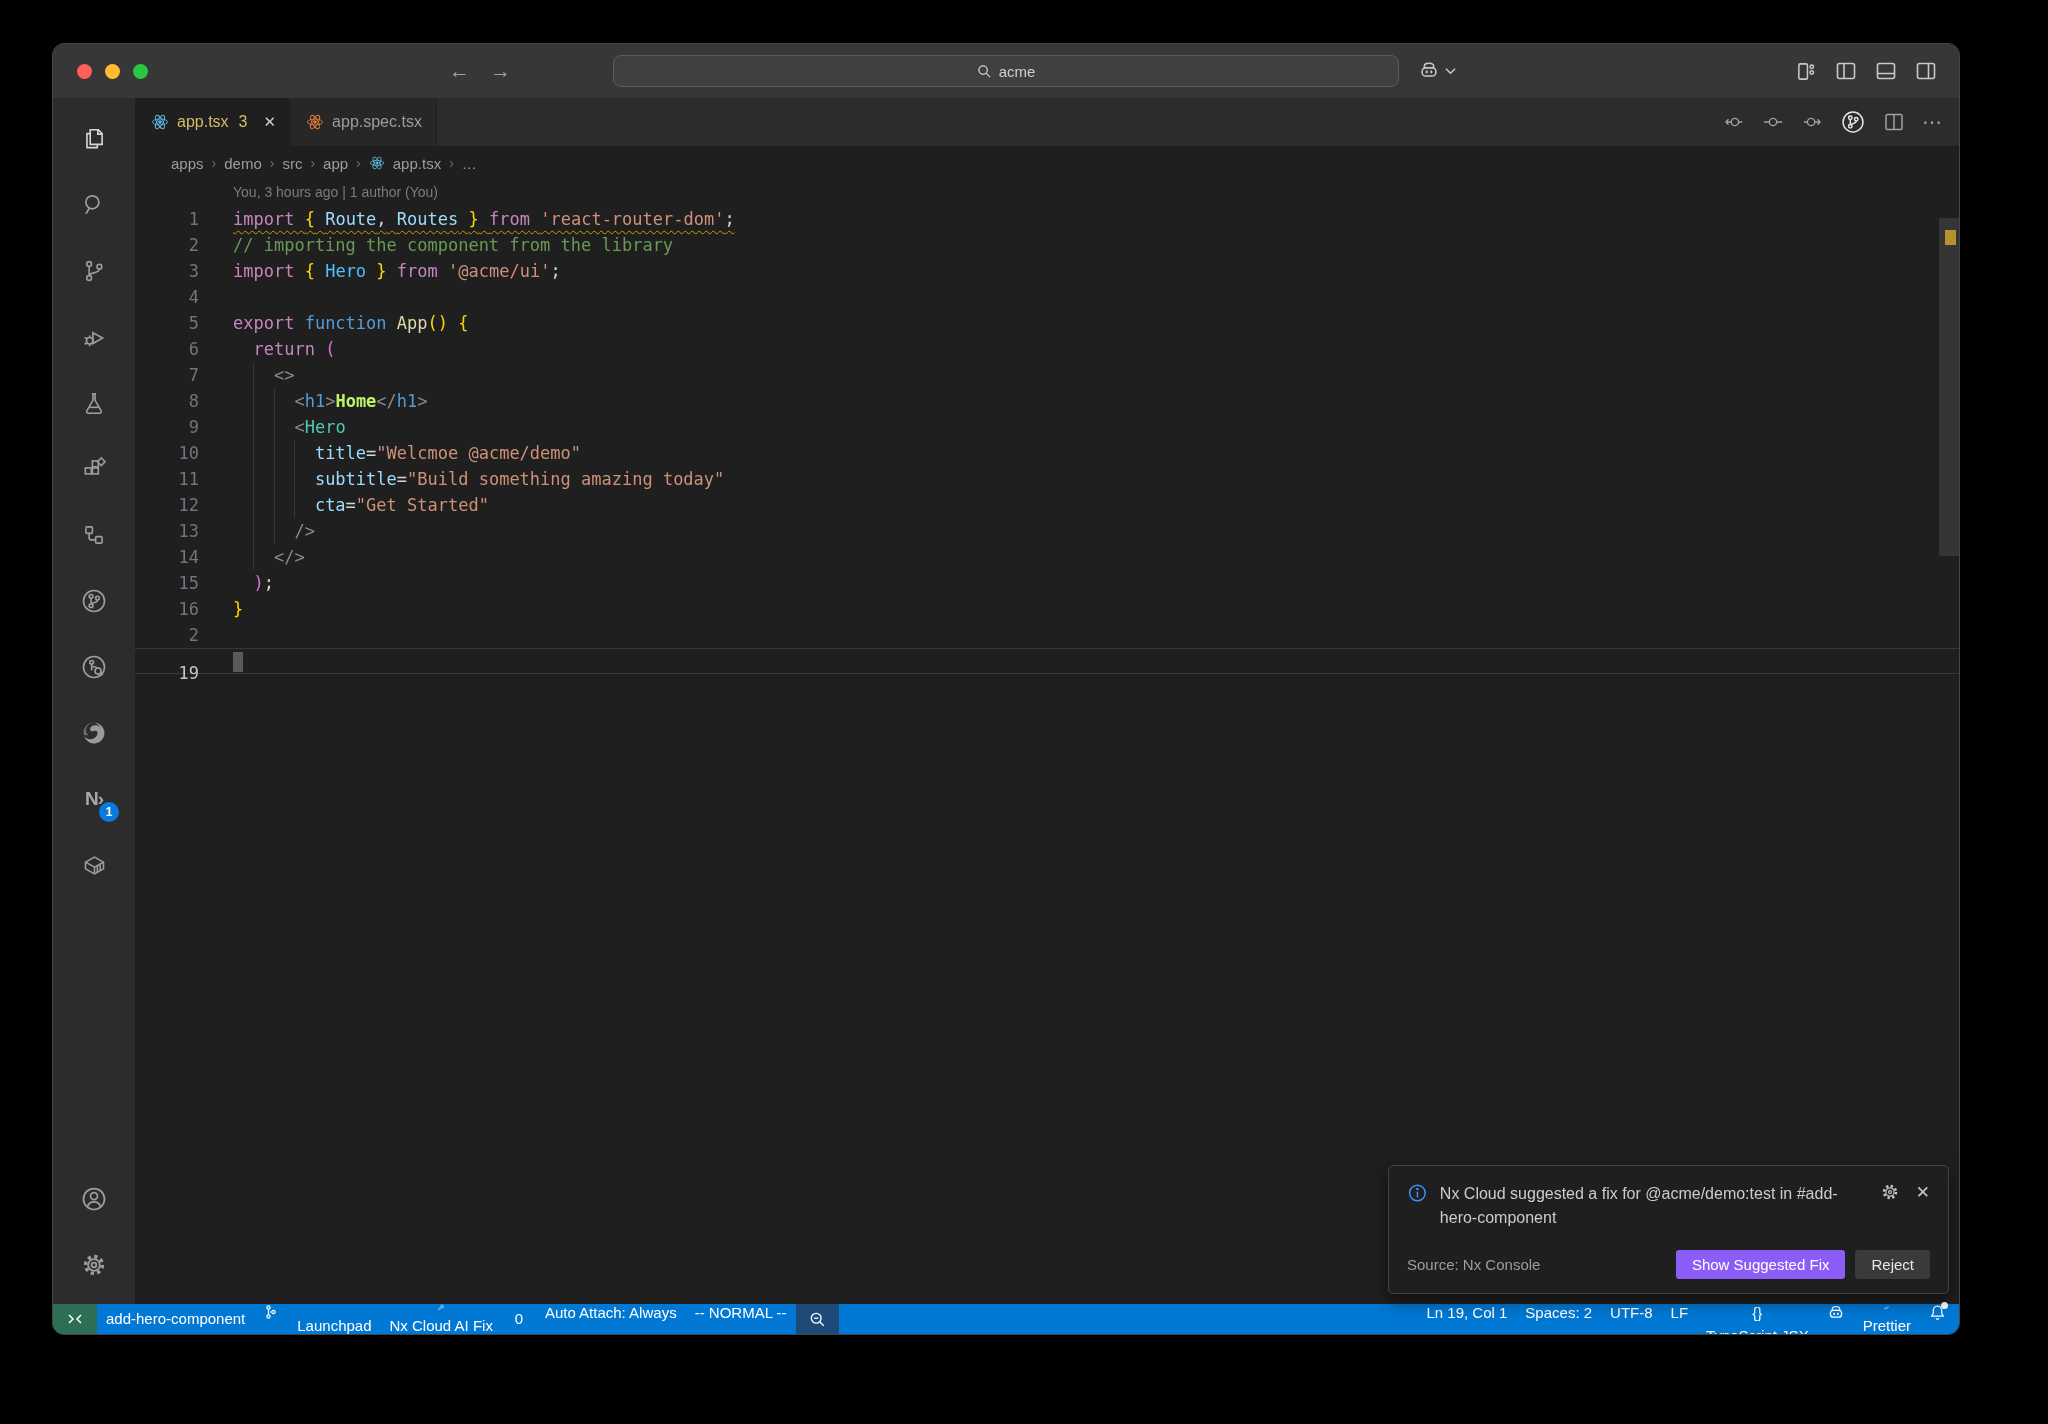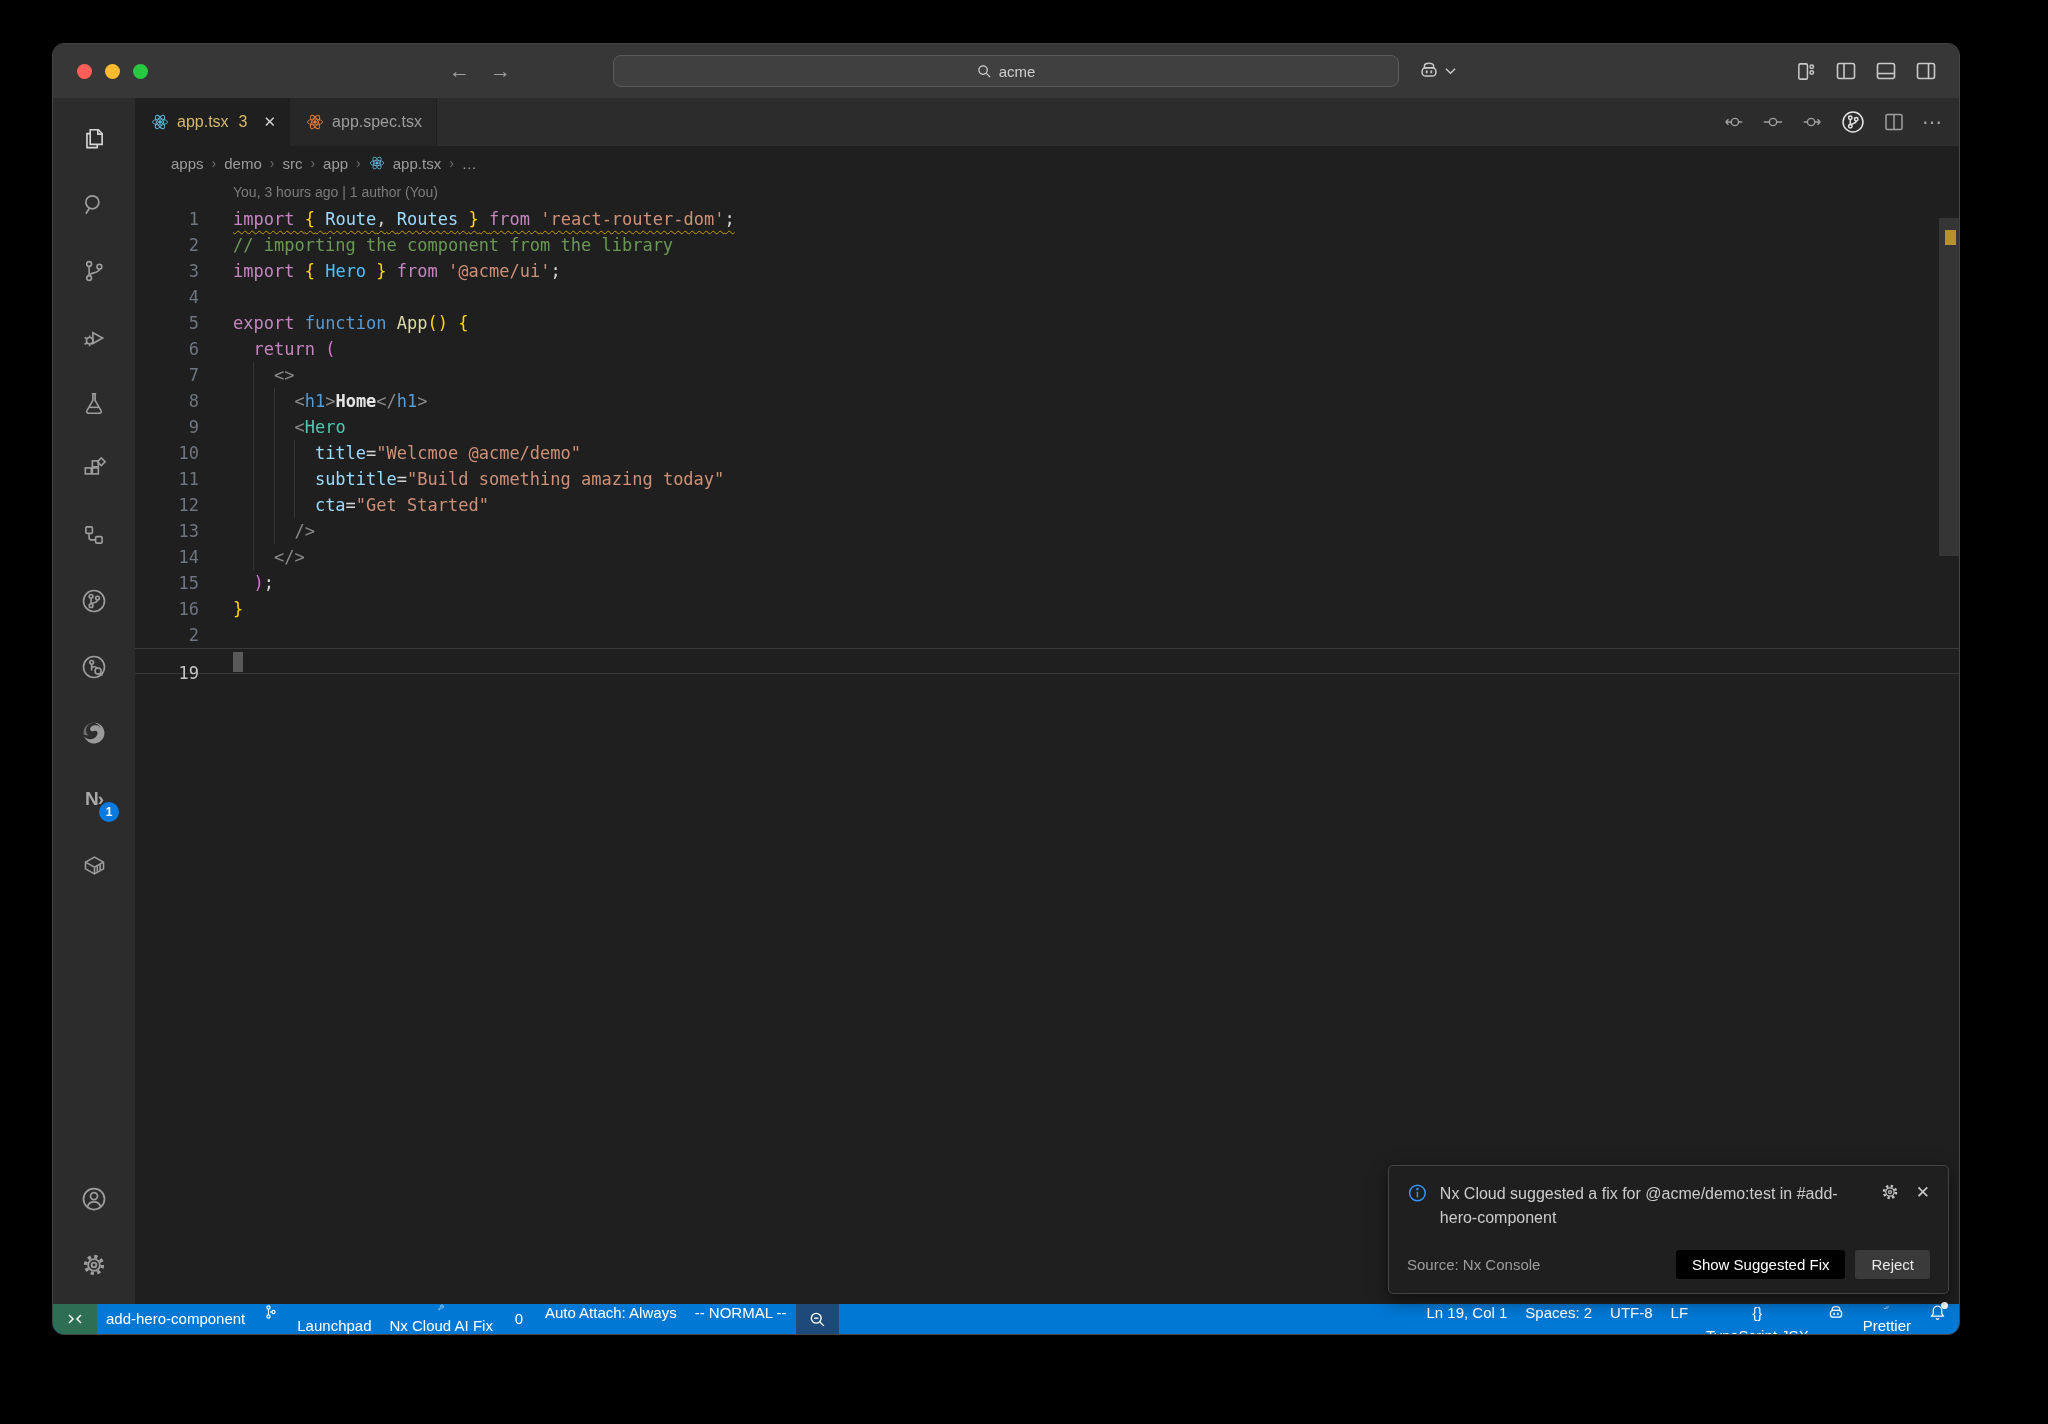--- a/index.html
+++ b/index.html
@@ -65,40 +65,40 @@
   .cl { display:flex; height:26px; position:relative; }
   .gut { width:64px; flex:none; text-align:right; color:#6e7681; user-select:none; }
   .lc { margin-left:34px; white-space:pre; }
   .cl.cur { border-top:1px solid #393939; border-bottom:1px solid #393939; }
   .cl.cur .gut { color:#c6c6c6;margin-top:11px; }
   .cursorblk { display:inline-block; width:10px; height:20px; vertical-align:-4px;
     background:rgba(180,180,180,.4); }
   .tk-kw{color:#c586c0}.tk-fn{color:#569cd6}.tk-id{color:#dcdcaa}.tk-var{color:#9cdcfe}
   .tk-imp{color:#4fc1ff}.tk-cmp{color:#4ec9b0}.tk-str{color:#ce9178}.tk-cm{color:#6a9955}
   .tk-b1{color:#ffd700}.tk-b2{color:#da70d6}.tk-tag{color:#569cd6}.tk-br{color:#8a8a8a}
-  .tk-tx{color:#e5e5e5;font-weight:600}.tk-pl{color:#d4d4d4}
+  .tk-tx{color:#bef264;font-weight:600}.tk-pl{color:#d4d4d4}
   .warnline { text-decoration:underline; text-decoration-style:wavy; text-decoration-color:#c79c00;
     text-decoration-thickness:1.3px; text-underline-offset:5px; }
   .guide { position:absolute; width:1px; background:#353535; }
   .vscroll { position:absolute; top:38px; right:0; width:20px; height:338px; background:rgba(121,121,121,.25); }
   .ovr-warn { position:absolute; top:50px; right:3px; width:11px; height:15px; background:#b8912f; }
 
   
   .toast { position:absolute; right:10px; bottom:40px; width:561px; background:#1f1f1f;
     border:1px solid #434343; border-radius:5px; box-shadow:0 6px 18px rgba(0,0,0,.55);
     padding:16px 18px 14px 18px; z-index:5; }
   .toast-row1 { display:flex; align-items:flex-start; gap:12px; }
   .toast-msg { color:#cccccc; font-size:16px; line-height:24px; width:452px; }
   .toast-icons { margin-left:auto; display:flex; gap:16px; color:#c5c5c5; }
   .toast-row2 { display:flex; align-items:center; margin-top:20px; }
   .toast-src { color:#9d9d9d; font-size:15px; }
   .toast-btns { margin-left:auto; display:flex; gap:10px; }
   .btn { font-size:15px; padding:6px 16px; border-radius:3px; border:none; cursor:pointer;
     font-family:"Liberation Sans", sans-serif; }
-  .btn-primary { background:#000000; color:#fff; }
+  .btn-primary { background:#8b5cf6; color:#fff; }
   .btn-secondary { background:#3a3a3a; color:#e8e8e8; }
 
   
   .statusbar { height:30px; flex:none; background:#0078d4; color:#fff; display:flex;
     align-items:stretch; font-size:15px; }
   .sb-left { display:flex; align-items:stretch; }
   .sb-right { margin-left:auto; display:flex; align-items:stretch; padding-right:4px; }
   .sb-item { display:flex; align-items:center; gap:6px; padding:0 9px; cursor:pointer; white-space:nowrap;flex-direction:column; }
   .sb-remote { background:#2d6e55; padding:0 14px; display:flex; align-items:center; }
   .sb-chip { background:#1d4a78; padding:0 13px; display:flex; align-items:center; }

